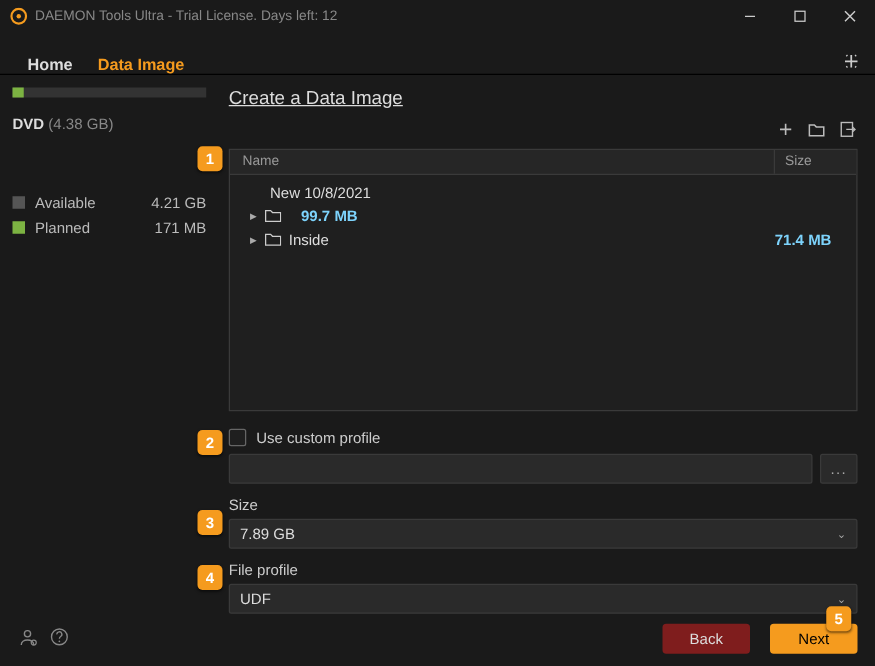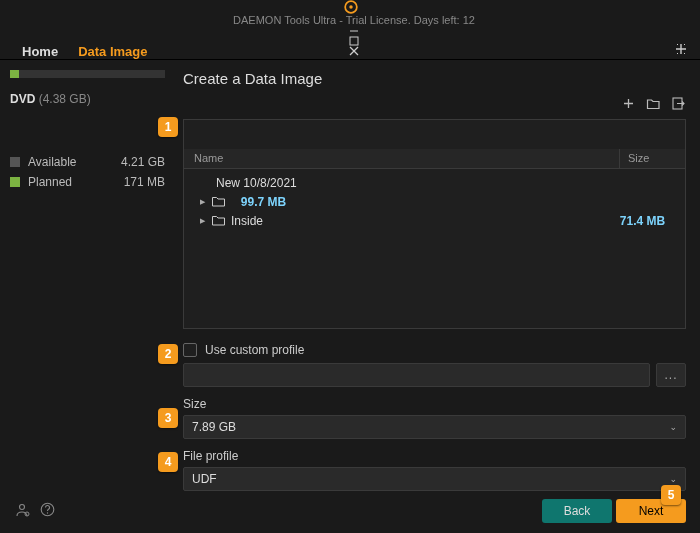--- a/index.html
+++ b/index.html
@@ -11,21 +11,20 @@
     color: #ccc;
     overflow: hidden;
     position: relative;
   }
   
   .title-bar {
     height: 26px;
     display: flex; align-items: center;
     padding: 0 0 0 8px;
     background: #1a1a1a;
-    flex-direction: column;
   }
   .title-bar .logo {
     width: 14px; height: 14px; margin-right: 6px;
   }
   .title-bar .title { color: #888; font-size: 11px; flex: 1; }
   .win-btn { width: 40px; height: 26px; display:flex; align-items:center; justify-content:center; color:#ccc; }
   .win-btn svg { stroke: #ccc; }
   
   .nav-tabs {
     height: 34px;
@@ -59,38 +58,37 @@
   .sw-available { background:#555; }
   .sw-planned { background:#7cb342; }
   .sw-exceeded { background:#e06754; }
 
   .content {
     flex:1;
     padding: 10px 14px 10px 8px;
     display:flex; flex-direction:column;
     position: relative;
   }
-  .page-title { font-size: 15px; color:#ddd; margin-bottom: 14px; }
+  .page-title { font-size: 15px; color:#ddd; margin-bottom: 14px; text-decoration: underline; }
   .toolbar-right { position:absolute; top:36px; right:14px; display:flex; gap:10px; color:#bbb; }
   .toolbar-right .ticon { width:15px; height:15px; }
 
   .file-panel {
     border: 1px solid #3a3a3a;
     height: 210px;
     background: #1f1f1f;
     display:flex; flex-direction:column;
     margin-top: 18px;
   }
   .file-header {
     display:flex;
     background:#262626;
     border-bottom:1px solid #3a3a3a;
     font-size:11px; color:#999;
     height:20px;
-    margin-top:29px;
   }
   .col-name { flex:1; padding:3px 10px; border-right:1px solid #3a3a3a; }
   .col-size { width:65px; padding:3px 8px; }
   .file-body { flex:1; padding:4px 0; }
   .file-row { display:flex; align-items:center; height:19px; font-size:12px; color:#ddd; padding:0 10px 0 16px; }
   .file-row .tri { width:8px; font-size:7px; color:#aaa; margin-right:4px; }
   .file-row .foldicon { width:14px; height:12px; margin-right:5px; display:flex; align-items:center; }
   .file-row .fname { flex:1; }
   .file-row .fsz { width:65px; text-align:center; color:#7dd3fc;font-weight:bold; }
   .file-row.root .fname { padding-left: 4px; }
@@ -114,21 +112,21 @@
   }
   .select .chev { margin-left:auto; color:#aaa; font-size:9px; }
 
   .footer {
     position:absolute; bottom:10px; left:0; right:0;
     display:flex; align-items:center; padding:0 14px;
   }
   .footer .ficon { color:#888; margin-right:10px; }
   .footer .spacer { flex:1; }
   .btn { width:70px; height:24px; border-radius:3px; display:flex; align-items:center; justify-content:center; font-size:12px; }
-  .btn-back { background:#0f766e; color:#ddd; margin-right:4px; }
+  .btn-back { background:#7f1d1d; color:#ddd; margin-right:16px; }
   .btn-next { background:#f59b1e; color:#000; font-weight:500; }
 
   
   .callout {
     position:absolute;
     width:20px; height:20px; border-radius:4px;
     background:#f59b1e; color:#fff; font-weight:700; font-size:12px;
     display:flex; align-items:center; justify-content:center;
     box-shadow:0 1px 2px rgba(0,0,0,.5);
     z-index:10;

